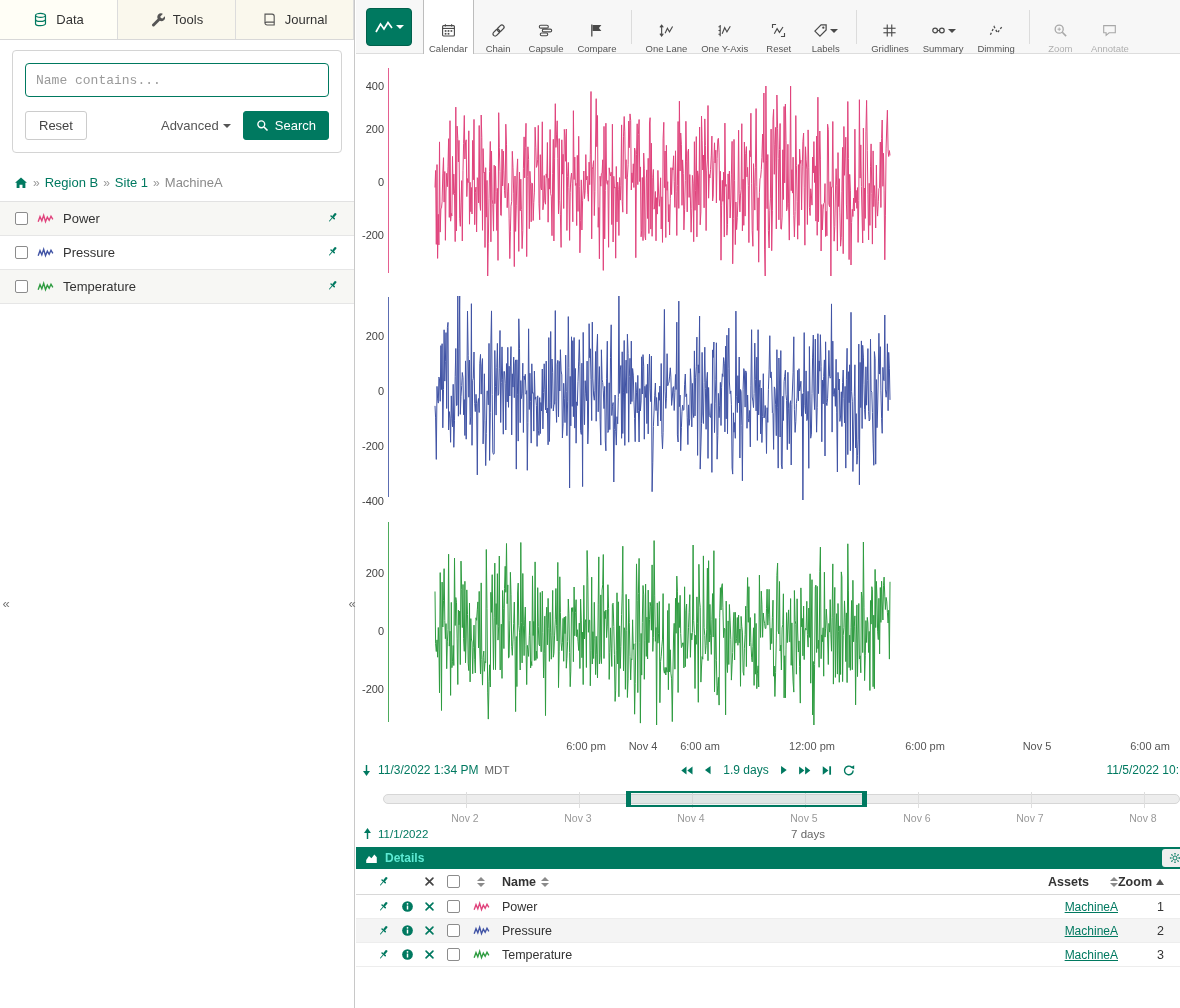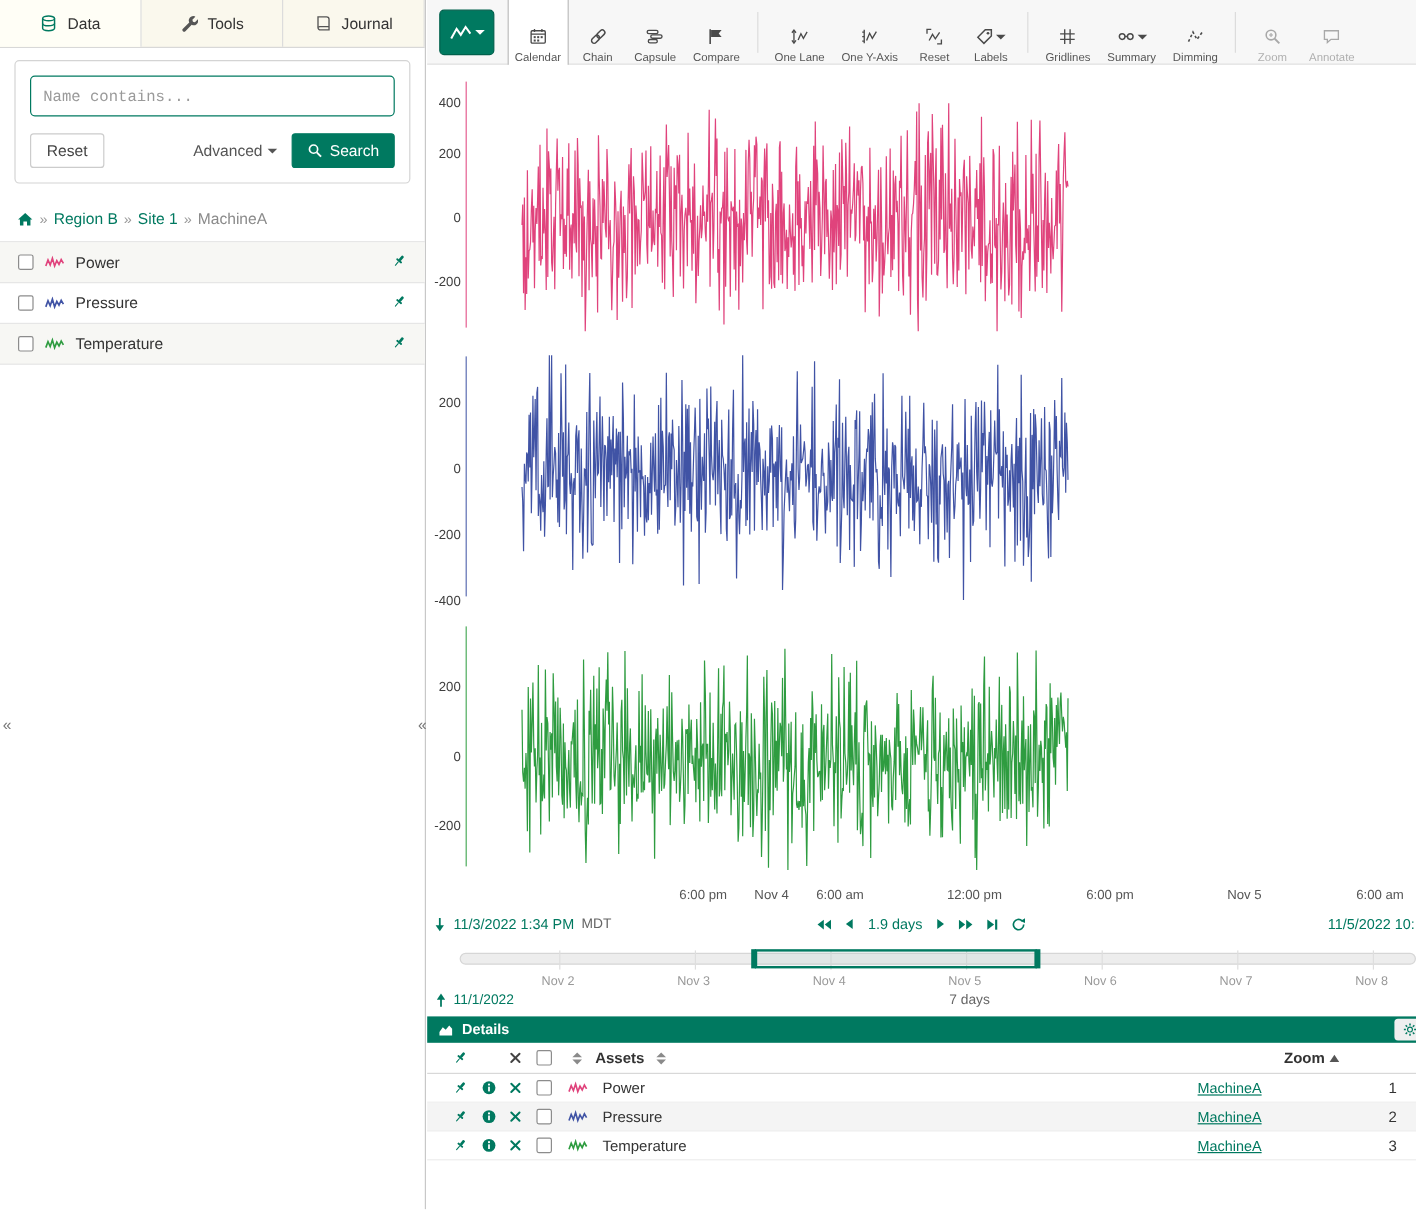--- a/index.html
+++ b/index.html
@@ -69,30 +69,30 @@
   .ttick{position:absolute;top:-3px;width:1px;height:16px;background:#DEDEDE}
   .selection{position:absolute;top:-4px;height:16px;border:2px solid var(--accent);background:rgba(0,121,96,.05);cursor:grab}
   .selection::before,.selection::after{content:"";position:absolute;top:-2px;width:4px;height:16px;background:var(--accent)}
   .selection::before{left:-5px}
   .selection::after{right:-5px}
   .tb-label{position:absolute;top:24px;transform:translateX(-50%);color:#999}
   .tb-start{position:absolute;left:6px;top:39px;display:flex;align-items:center;gap:5px;font-size:11.5px}
   .tb-dur{position:absolute;left:452px;top:40px;transform:translateX(-50%);color:#666;font-size:11.5px}
 
   .details{position:absolute;left:0;top:847px;width:100%;bottom:0;background:#fff}
-  .dheader{height:22px;background:var(--accent);color:#ffffff;display:flex;align-items:center;gap:7px;padding:0 9px;font-size:12px;font-weight:bold;position:relative}
+  .dheader{height:22px;background:var(--accent);color:#5eead4;display:flex;align-items:center;gap:7px;padding:0 9px;font-size:12px;font-weight:bold;position:relative}
   .dheader .ic{color:#fff}
   .dgear{position:absolute;right:-8px;top:2px;width:26px;height:18px;background:#EFEFEF;border-radius:3px;color:var(--accent);display:flex;align-items:center;justify-content:center;cursor:pointer}
   .dgear .ic{color:var(--accent)}
   .drow{display:grid;grid-template-columns:14px 26px 22px 22px 26px 30px 1fr 120px 48px 14px;align-items:center;height:24px;font-size:12.5px;border-bottom:1px solid #EDEDED;background:#fff}
   .drow.thead{height:26px;font-weight:bold;border-bottom:1px solid #D8D8D8}
   .drow.alt{background:#F4F4F4}
   .c{display:flex;align-items:center;justify-content:center}
   .cname{display:flex;align-items:center;gap:5px;padding-left:6px}
-  .cassets{display:flex;align-items:center;gap:10px}
+  .cassets{display:flex;align-items:center;justify-content:flex-end;gap:21px}
   .clane{display:flex;align-items:center;justify-content:flex-end;gap:4px;padding-right:2px}
   .asset-link{color:var(--accent);text-decoration:underline;cursor:pointer;font-size:12px}
   .sort{display:inline-flex;flex-direction:column;gap:2px;cursor:pointer}
   .sort i{display:block;width:0;height:0;border-left:4px solid transparent;border-right:4px solid transparent}
   .sort .u{border-bottom:4px solid #8A8A8A}
   .sort .d{border-top:4px solid #8A8A8A}
   .sortasc{display:inline-block;width:0;height:0;border-left:4.5px solid transparent;border-right:4.5px solid transparent;border-bottom:6px solid #555;cursor:pointer}
 </style>
 </head>
 <body>
@@ -609,20 +609,27 @@
             </span>
           <span class="c">
               <span class="checkbox"></span>
             </span>
           <span class="c">
               <span class="sort">
                 <i class="u"></i>
                 <i class="d"></i>
               </span>
             </span>
+          <span class="cname">
+            <span>Name</span>
+            <span class="sort">
+                <i class="u"></i>
+                <i class="d"></i>
+              </span>
+          </span>
           <span class="cassets">
             <span>Assets</span>
             <span class="sort">
                 <i class="u"></i>
                 <i class="d"></i>
               </span>
           </span>
           <span class="clane">
             <span>Zoom</span>
             <span class="sortasc"></span>

